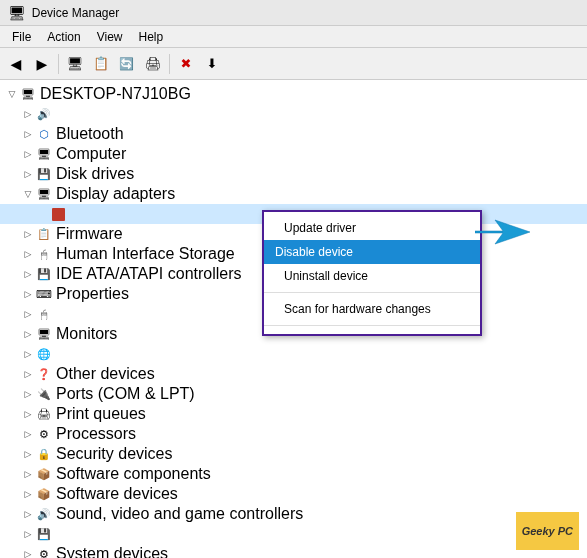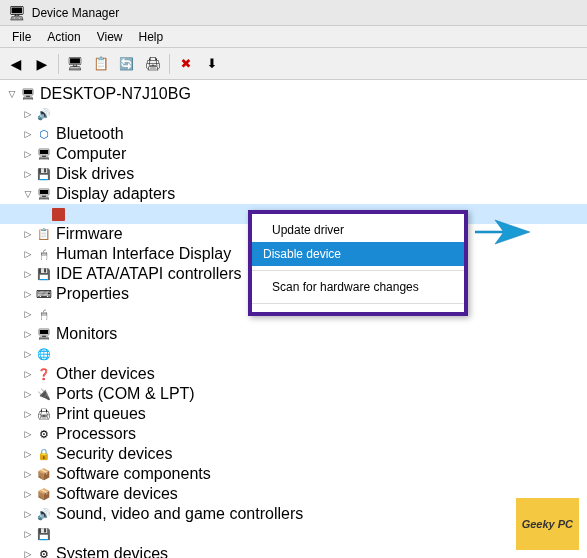--- a/index.html
+++ b/index.html
@@ -120,24 +120,24 @@
       font-size: 11px;
     }
 
     .item-label {
       font-size: 16px;
     }
 
     
     .context-menu {
       position: absolute;
-      left: 248px;
+      left: 262px;
       top: 130px;
       background: white;
-      border: 4px solid #4c1d95;
+      border: 2px solid #4c1d95;
       box-shadow: 2px 2px 6px rgba(0,0,0,0.3);
       z-index: 100;
       min-width: 220px;
       padding: 4px 0;
     }
 
     .ctx-item {
       padding: 5px 20px;
       cursor: pointer;
       font-size: 12px;
@@ -166,21 +166,21 @@
       height: 30px;
       z-index: 200;
     }
 
     
     .watermark {
       position: absolute;
       bottom: 8px;
       right: 8px;
       background: #f5c842;
-      padding: 20px 6px;
+      padding: 13px 6px;
       font-size: 11px;
       font-weight: bold;
       font-style: italic;
       color: #333;
       z-index: 10;
     }
   </style>
 </head>
 <body>
 
@@ -255,21 +255,21 @@
 
     <div class="tree-item indent-1">
       <div class="expand-btn">▷</div>
       <div class="item-icon">📋</div>
       <span class="item-label">Firmware</span>
     </div>
 
     <div class="tree-item indent-1">
       <div class="expand-btn">▷</div>
       <div class="item-icon">🖱</div>
-      <span class="item-label">Human Interface Display</span>
+      <span class="item-label">Human Interface Storage</span>
     </div>
 
     <div class="tree-item indent-1">
       <div class="expand-btn">▷</div>
       <div class="item-icon">💾</div>
       <span class="item-label">IDE ATA/ATAPI controllers</span>
     </div>
 
     <div class="tree-item indent-1">
       <div class="expand-btn">▷</div>
@@ -350,20 +350,21 @@
       <div class="expand-btn">▷</div>
       <div class="item-icon">⚙</div>
       <span class="item-label">System devices</span>
     </div>
 
   </div>
 
   <div class="context-menu">
     <div class="ctx-item">Update driver</div>
     <div class="ctx-item highlighted">Disable device</div>
+    <div class="ctx-item">Uninstall device</div>
     <div class="ctx-separator"></div>
     <div class="ctx-item">Scan for hardware changes</div>
     <div class="ctx-separator"></div>
   </div>
 
   <div class="arrow-indicator">
     <svg width="60" height="28" viewBox="0 0 60 28">
       <polygon points="55,14 20,2 28,13 0,13 0,15 28,15 20,26" fill="#1a9bd4" stroke="#0d7ab5" stroke-width="0.5"></polygon>
     </svg>
   </div>

